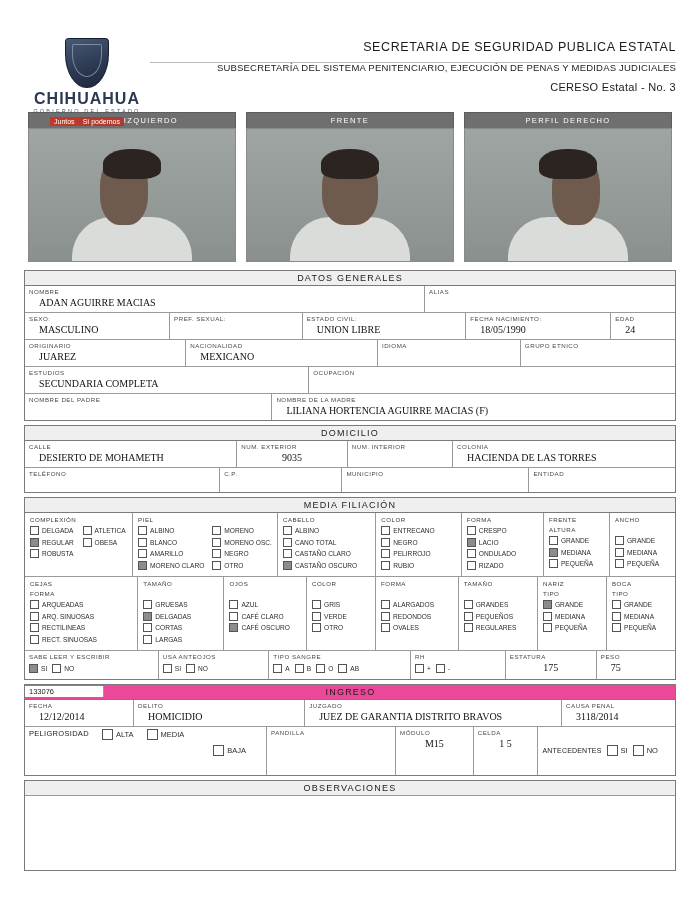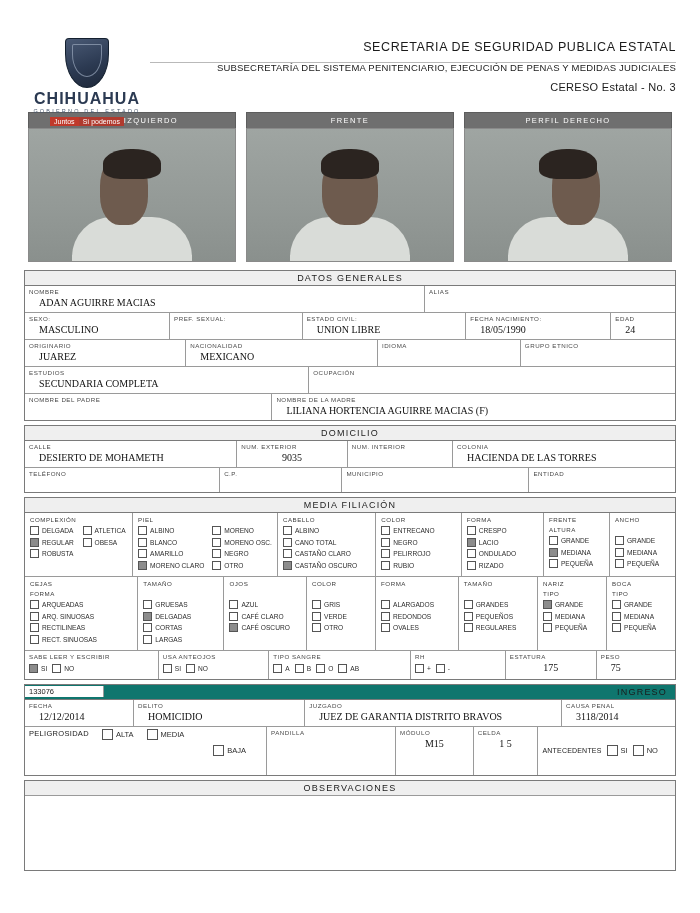--- a/index.html
+++ b/index.html
@@ -643,23 +643,23 @@
         <span class="val c">175</span>
       </div>
       <div class="cell nb" style="flex:.9">
         <span class="lab">PESO</span>
         <span class="val">75</span>
       </div>
     </div>
   </div>
 
   <div class="form" style="margin-top:4px">
-    <div style="display:flex;border-bottom:1px solid #7a7a7a;background:#0f766e;align-items:center">
+    <div style="display:flex;border-bottom:1px solid #7a7a7a;background:#ec4899;align-items:center">
       <div class="idnum" style="flex:0 0 70px;border-right:1px solid #9a9a9a;background:#fff;height:100%;">133076</div>
-      <div style="flex:1;text-align:right;font-size:9px;letter-spacing:1.2px;padding:2px 8px 2px 0;margin-left:-70px;">INGRESO</div>
+      <div style="flex:1;text-align:center;font-size:9px;letter-spacing:1.2px;padding:2px 8px 2px 0;margin-left:-70px;">INGRESO</div>
     </div>
 
     <div class="row">
       <div class="cell" style="flex:1.05">
         <span class="lab">FECHA</span>
         <span class="val">12/12/2014</span>
       </div>
       <div class="cell" style="flex:1.7">
         <span class="lab">DELITO</span>
         <span class="val">HOMICIDIO</span>

